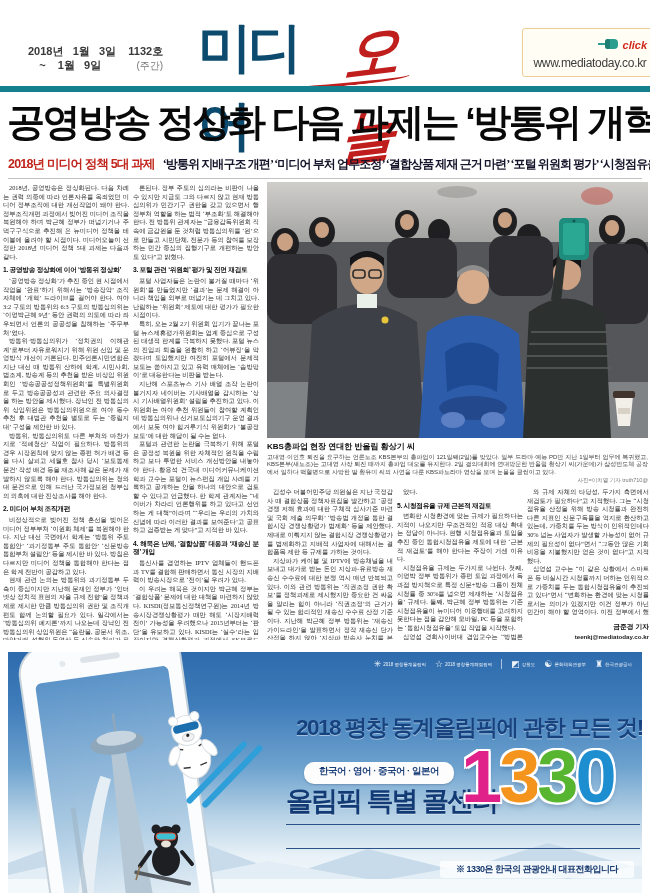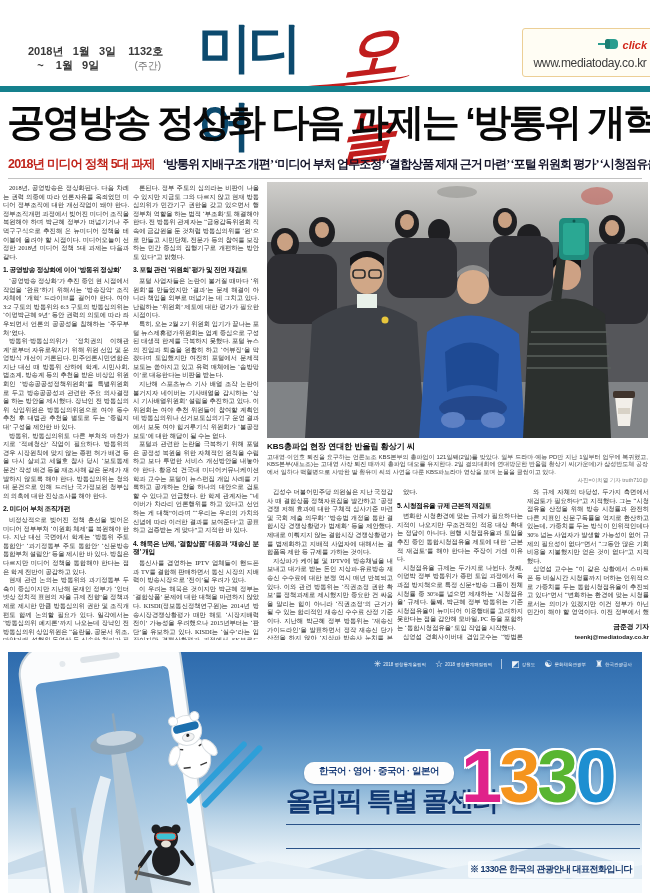--- a/index.html
+++ b/index.html
@@ -2,21 +2,21 @@
 <html><head>
 <meta charset="utf-8">
 <style>
   html,body{margin:0;padding:0;background:#fff;}
   body{width:650px;height:896px;position:relative;overflow:hidden;
        font-family:"Liberation Sans",sans-serif;-webkit-font-smoothing:antialiased;}
   .abs{position:absolute;}
 
   
   .date-block{left:28px;top:44px;color:#3a3a3a;font-weight:bold;font-size:11px;line-height:14px;}
-  .date-row{white-space:pre;}
+  .date-row{white-space:pre;text-align:right;}
   .date-row .light{color:#777;font-weight:normal;font-size:10px;margin-left:23px;}
   .masthead{left:198px;top:8px;width:250px;height:80px;display:flex;align-items:flex-start;}
   .mast-black{font-size:54px;font-weight:900;letter-spacing:-4px;color:#0c4a6e;line-height:78px;}
   .mast-red{font-size:56px;font-weight:bold;font-style:italic;color:#c01d1d;
             font-family:"DejaVu Serif",serif;transform:rotate(-7deg) skewX(-10deg);
             display:inline-block;margin-left:2px;line-height:82px;}
   .mast-swash{left:300px;top:76px;width:110px;height:6px;border-bottom:3px solid #c01d1d;
               border-radius:0 0 60% 40%;transform:rotate(-5deg);}
   .click-box{left:510px;top:28px;width:134px;height:47px;background:#fffdf4;
              border:1px solid #eccf96;border-radius:3px;cursor:pointer;margin-left:12px;}
@@ -78,21 +78,21 @@
                  text-shadow:0 1px 0 rgba(255,255,255,.4);}
   .ad-number{position:absolute;top:88px;left:441px;font-size:74px;line-height:74px;
              font-weight:900;letter-spacing:-3px;white-space:nowrap;margin-left:12px;}
   .ad-number span{text-shadow:2px 0 0 #fff,-2px 0 0 #fff,0 2px 0 #fff,0 -2px 0 #fff,
                   2px 2px 0 #fff,-2px -2px 0 #fff,2px -2px 0 #fff,-2px 2px 0 #fff,0 4px 5px rgba(0,20,60,.25);}
   .ad-rule-top{position:absolute;top:172px;left:278px;width:354px;border-top:1px solid #2a5288;}
   .ad-rule-bot{position:absolute;top:196px;left:278px;width:354px;border-top:1px solid #2a5288;}
   .ad-services{position:absolute;top:177px;left:278px;width:354px;text-align:center;
                color:#15386e;font-weight:bold;font-size:10.5px;letter-spacing:-0.8px;white-space:nowrap;}
   .ad-disclaimer{position:absolute;top:209px;right:8px;background:rgba(255,255,255,.75);
-                 color:#16386d;font-weight:bold;font-size:9px;padding:2px 2px;border-radius:2px;
+                 color:#16386d;font-weight:bold;font-size:9px;padding:2px 16px;border-radius:2px;
                  letter-spacing:-0.5px;}
 </style>
 </head>
 <body>
 
 <div class="abs date-block">
   <div class="date-row"><span>2018년   1월   3일</span>    <span>1132호</span></div>
   <div class="date-row"><span>   ~    1월   9일</span>    <span class="light">(주간)</span></div>
 </div>
 
@@ -342,19 +342,20 @@
       <span class="ad-logo">
         <span class="glyph">☯</span>
         <span>문화체육관광부</span>
       </span>
       <span class="ad-logo">
         <span class="glyph">♜</span>
         <span>한국관광공사</span>
       </span>
     </div>
 
+  <div class="ad-title">2018 평창 동계올림픽에 관한 모든 것!</div>
   <div class="ad-pill">한국어 · 영어 · 중국어 · 일본어</div>
   <div class="ad-callcenter">올림픽 특별 콜센터</div>
   <div class="ad-number" id="ad-number"><span style="color: rgb(224, 33, 138);">1</span><span style="color: rgb(245, 148, 29);">3</span><span style="color: rgb(88, 181, 48);">3</span><span style="color: rgb(29, 143, 209);">0</span></div>
   <div class="ad-rule-top"></div>
   <div class="ad-rule-bot"></div>
   <div class="ad-disclaimer">※ 1330은 한국의 관광안내 대표전화입니다</div>
 </div>
 
 </body></html>

